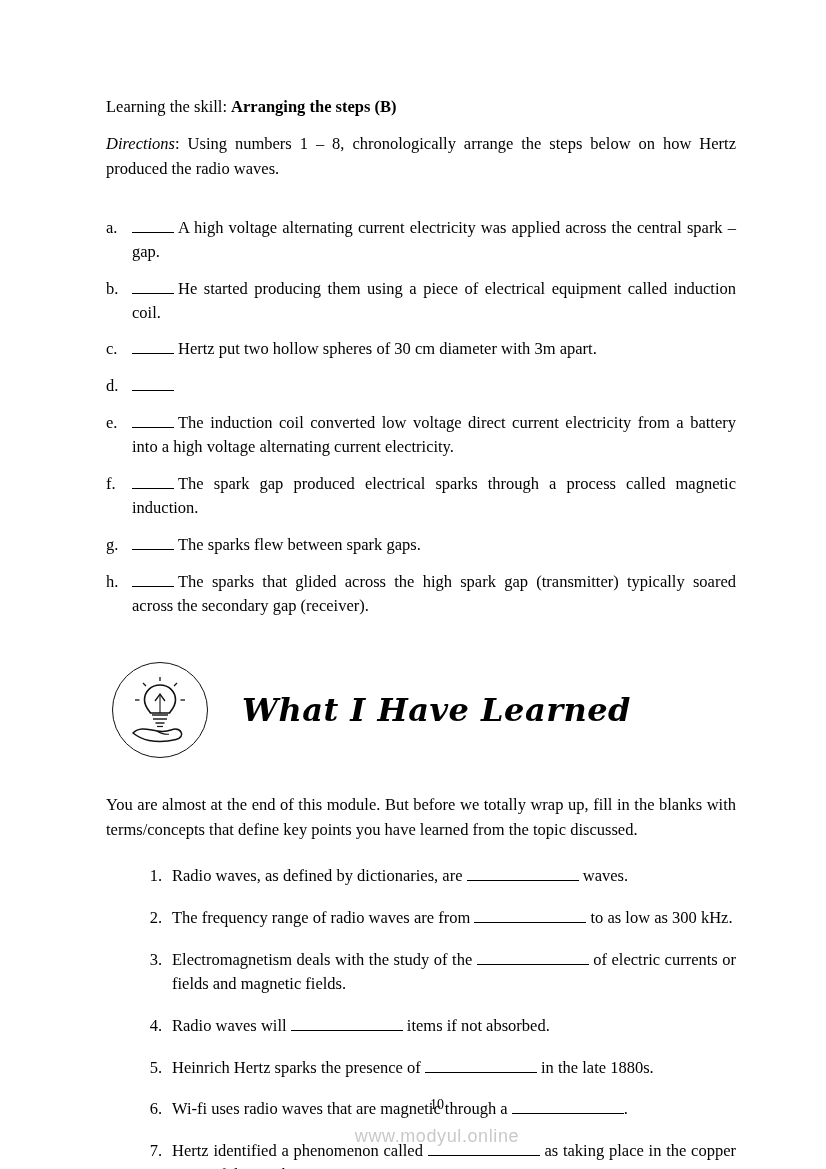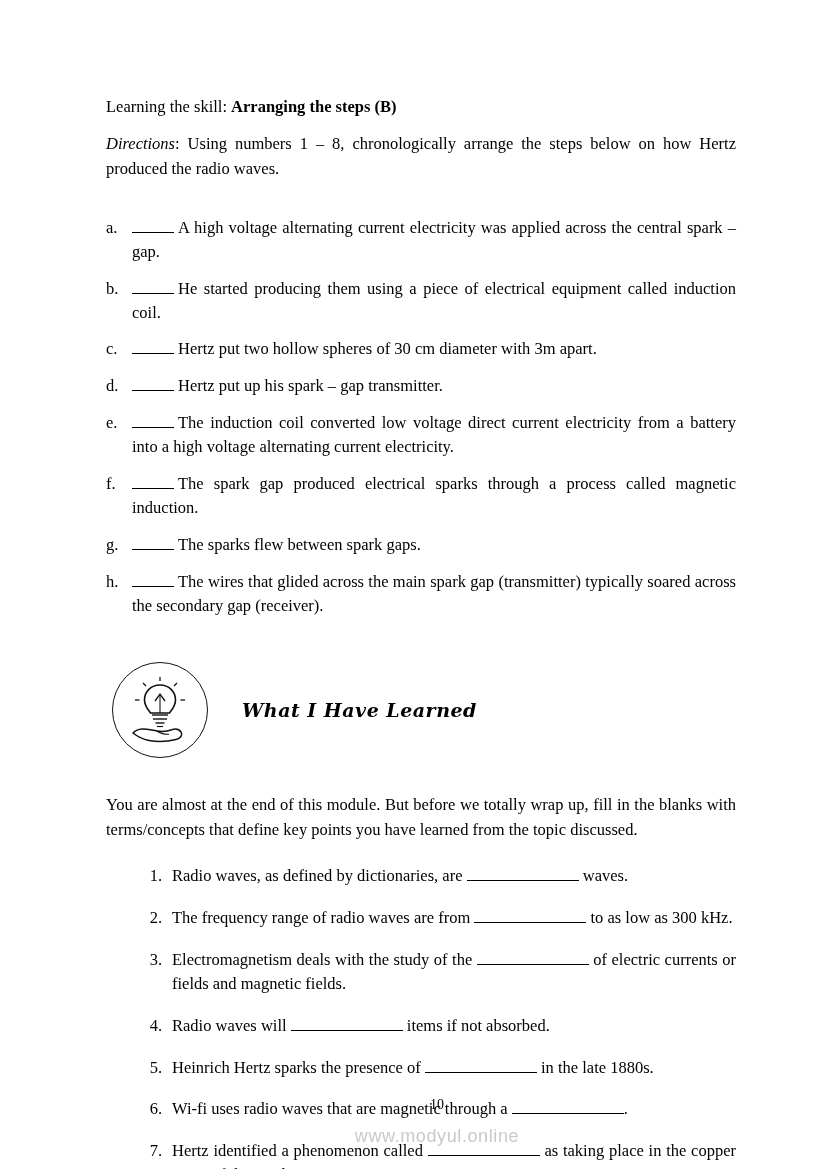--- a/index.html
+++ b/index.html
@@ -85,21 +85,21 @@
     flex: 0 0 94px;
     border: 1.6px solid #111;
     border-radius: 50%;
     position: relative;
     margin-left: 6px;
   }
   .learned-title {
     font-family: "DejaVu Serif", serif;
     font-weight: bold;
     font-style: italic;
-    font-size: 19px;
+    font-size: 32px;
     margin-left: 34px;
     letter-spacing: 0.5px;
   }
   .intro-para {
     font-size: 16.5px;
     line-height: 1.52;
     text-align: justify;
     margin-bottom: 22px;
   }
   .list-learned {
@@ -171,37 +171,37 @@
       <li>
         <span class="marker">b.</span>
         <span class="body"><span class="blank-short"></span><span>He started producing them using a piece of electrical equipment called induction coil.</span></span>
       </li>
       <li>
         <span class="marker">c.</span>
         <span class="body"><span class="blank-short"></span><span>Hertz put two hollow spheres of 30 cm diameter with 3m apart.</span></span>
       </li>
       <li>
         <span class="marker">d.</span>
-        <span class="body"><span class="blank-short"></span><span>Hertz put up his spark – gap transmitter.</span></span>
+        <span class="body"><span class="blank-short"></span></span>
       </li>
       <li>
         <span class="marker">e.</span>
         <span class="body"><span class="blank-short"></span><span>The induction coil converted low voltage direct current electricity from a battery into a high voltage alternating current electricity.</span></span>
       </li>
       <li>
         <span class="marker">f.</span>
         <span class="body"><span class="blank-short"></span><span>The spark gap produced electrical sparks through a process called magnetic induction.</span></span>
       </li>
       <li>
         <span class="marker">g.</span>
         <span class="body"><span class="blank-short"></span><span>The sparks flew between spark gaps.</span></span>
       </li>
       <li>
         <span class="marker">h.</span>
-        <span class="body"><span class="blank-short"></span><span>The wires that glided across the main spark gap (transmitter) typically soared across the secondary gap (receiver).</span></span>
+        <span class="body"><span class="blank-short"></span><span>The sparks that glided across the high spark gap (transmitter) typically soared across the secondary gap (receiver).</span></span>
       </li>
     </ul>
 
     <div class="learned-block">
       <div class="bulb-circle">
         <svg width="94" height="94" viewBox="0 0 94 94" aria-hidden="true">
 
           <path d="M47 22 C38 22 31.5 28.5 31.5 37 C31.5 43 35 46.5 37.5 50 L56.5 50 C59 46.5 62.5 43 62.5 37 C62.5 28.5 56 22 47 22 Z" fill="none" stroke="#111" stroke-width="1.6"></path>
 
           <path d="M42 38 L47 31 L52 38" fill="none" stroke="#111" stroke-width="1.3"></path>

